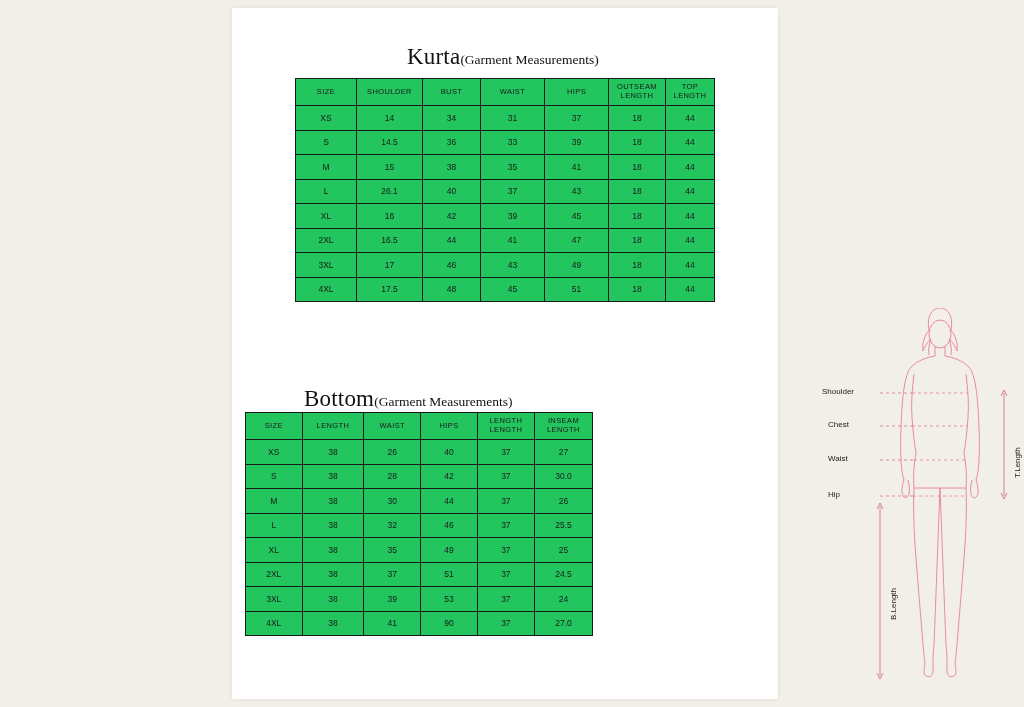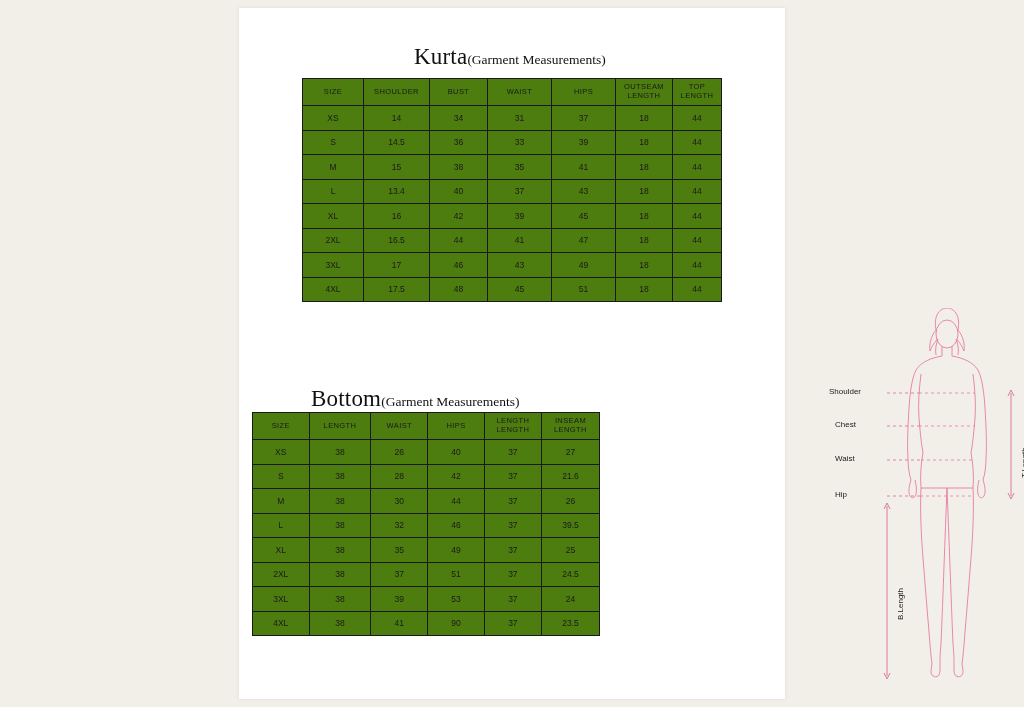--- a/index.html
+++ b/index.html
@@ -6,21 +6,21 @@
     margin: 0;
     padding: 0;
     background: #f2efe9;
     width: 1024px;
     height: 707px;
     overflow: hidden;
     font-family: "Liberation Sans", sans-serif;
   }
   #page {
     position: absolute;
-    left: 239px;
+    left: 232px;
     top: 8px;
     width: 546px;
     height: 691px;
     background: #ffffff;
     box-shadow: 0 0 4px rgba(0,0,0,0.08);
   }
 
   
   .heading {
     position: absolute;
@@ -35,21 +35,21 @@
   .heading .small {
     font-family: "Liberation Serif", serif;
     font-size: 13.5px;
     color: #111;
   }
 
   
   table.size-table {
     position: absolute;
     border-collapse: collapse;
-    background: #4d7c0f;
+    background: #22c55e;
   }
   table.size-table td, table.size-table th {
     border: 1px solid #1a1a1a;
     text-align: center;
     vertical-align: middle;
     font-family: "Liberation Sans", sans-serif;
     color: #1a1a1a;
     font-weight: normal;
     padding: 0;
   }
@@ -145,21 +145,21 @@
           <td>M</td>
           <td>15</td>
           <td>38</td>
           <td>35</td>
           <td>41</td>
           <td>18</td>
           <td>44</td>
         </tr>
         <tr>
           <td>L</td>
-          <td>13.4</td>
+          <td>26.1</td>
           <td>40</td>
           <td>37</td>
           <td>43</td>
           <td>18</td>
           <td>44</td>
         </tr>
         <tr>
           <td>XL</td>
           <td>16</td>
           <td>42</td>
@@ -235,37 +235,37 @@
           <td>40</td>
           <td>37</td>
           <td>27</td>
         </tr>
         <tr>
           <td>S</td>
           <td>38</td>
           <td>28</td>
           <td>42</td>
           <td>37</td>
-          <td>21.6</td>
+          <td>30.0</td>
         </tr>
         <tr>
           <td>M</td>
           <td>38</td>
           <td>30</td>
           <td>44</td>
           <td>37</td>
           <td>26</td>
         </tr>
         <tr>
           <td>L</td>
           <td>38</td>
           <td>32</td>
           <td>46</td>
           <td>37</td>
-          <td>39.5</td>
+          <td>25.5</td>
         </tr>
         <tr>
           <td>XL</td>
           <td>38</td>
           <td>35</td>
           <td>49</td>
           <td>37</td>
           <td>25</td>
         </tr>
         <tr>
@@ -283,21 +283,21 @@
           <td>53</td>
           <td>37</td>
           <td>24</td>
         </tr>
         <tr>
           <td>4XL</td>
           <td>38</td>
           <td>41</td>
           <td>90</td>
           <td>37</td>
-          <td>23.5</td>
+          <td>27.0</td>
         </tr>
       </tbody>
   </table>
 
   <div id="figure">
     <svg width="190" height="385" viewBox="0 0 190 385" fill="none" stroke="#e87ca0" stroke-width="0.9">
 
       <ellipse cx="88" cy="26" rx="11" ry="14"></ellipse>
 
       <path d="M77 22 C74 6 82 0 88 0 C94 0 102 6 99 22"></path>

